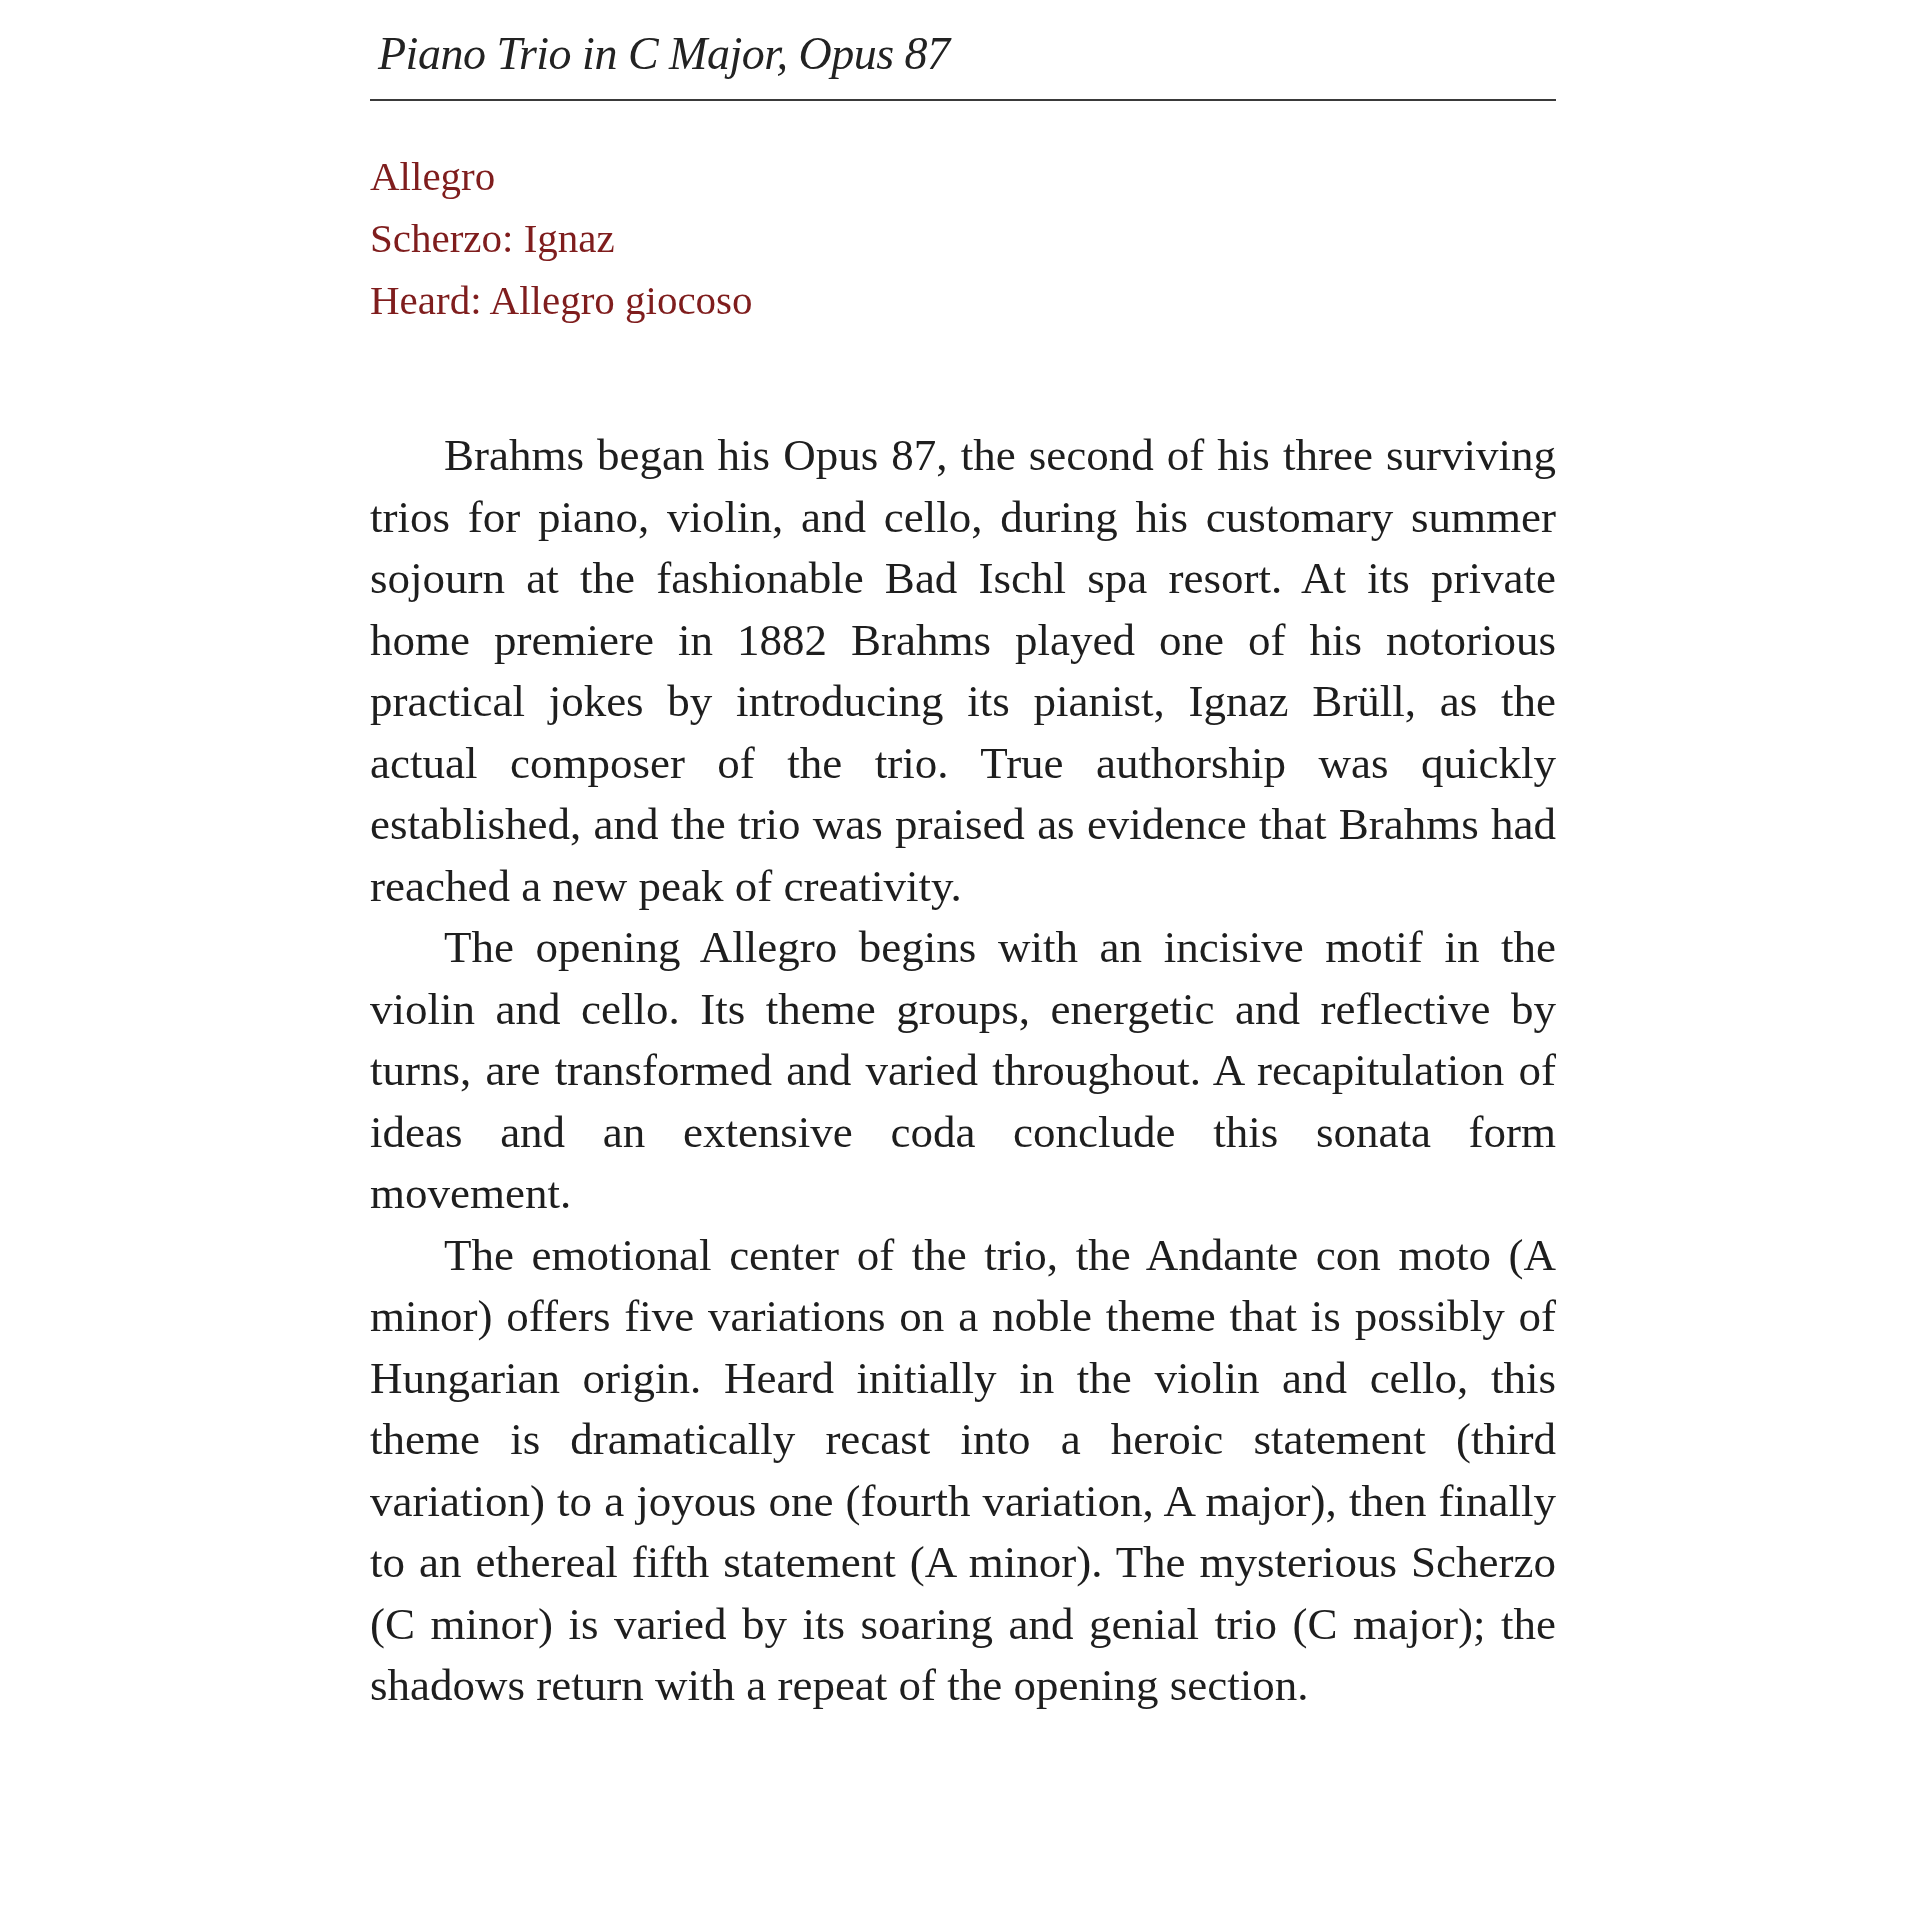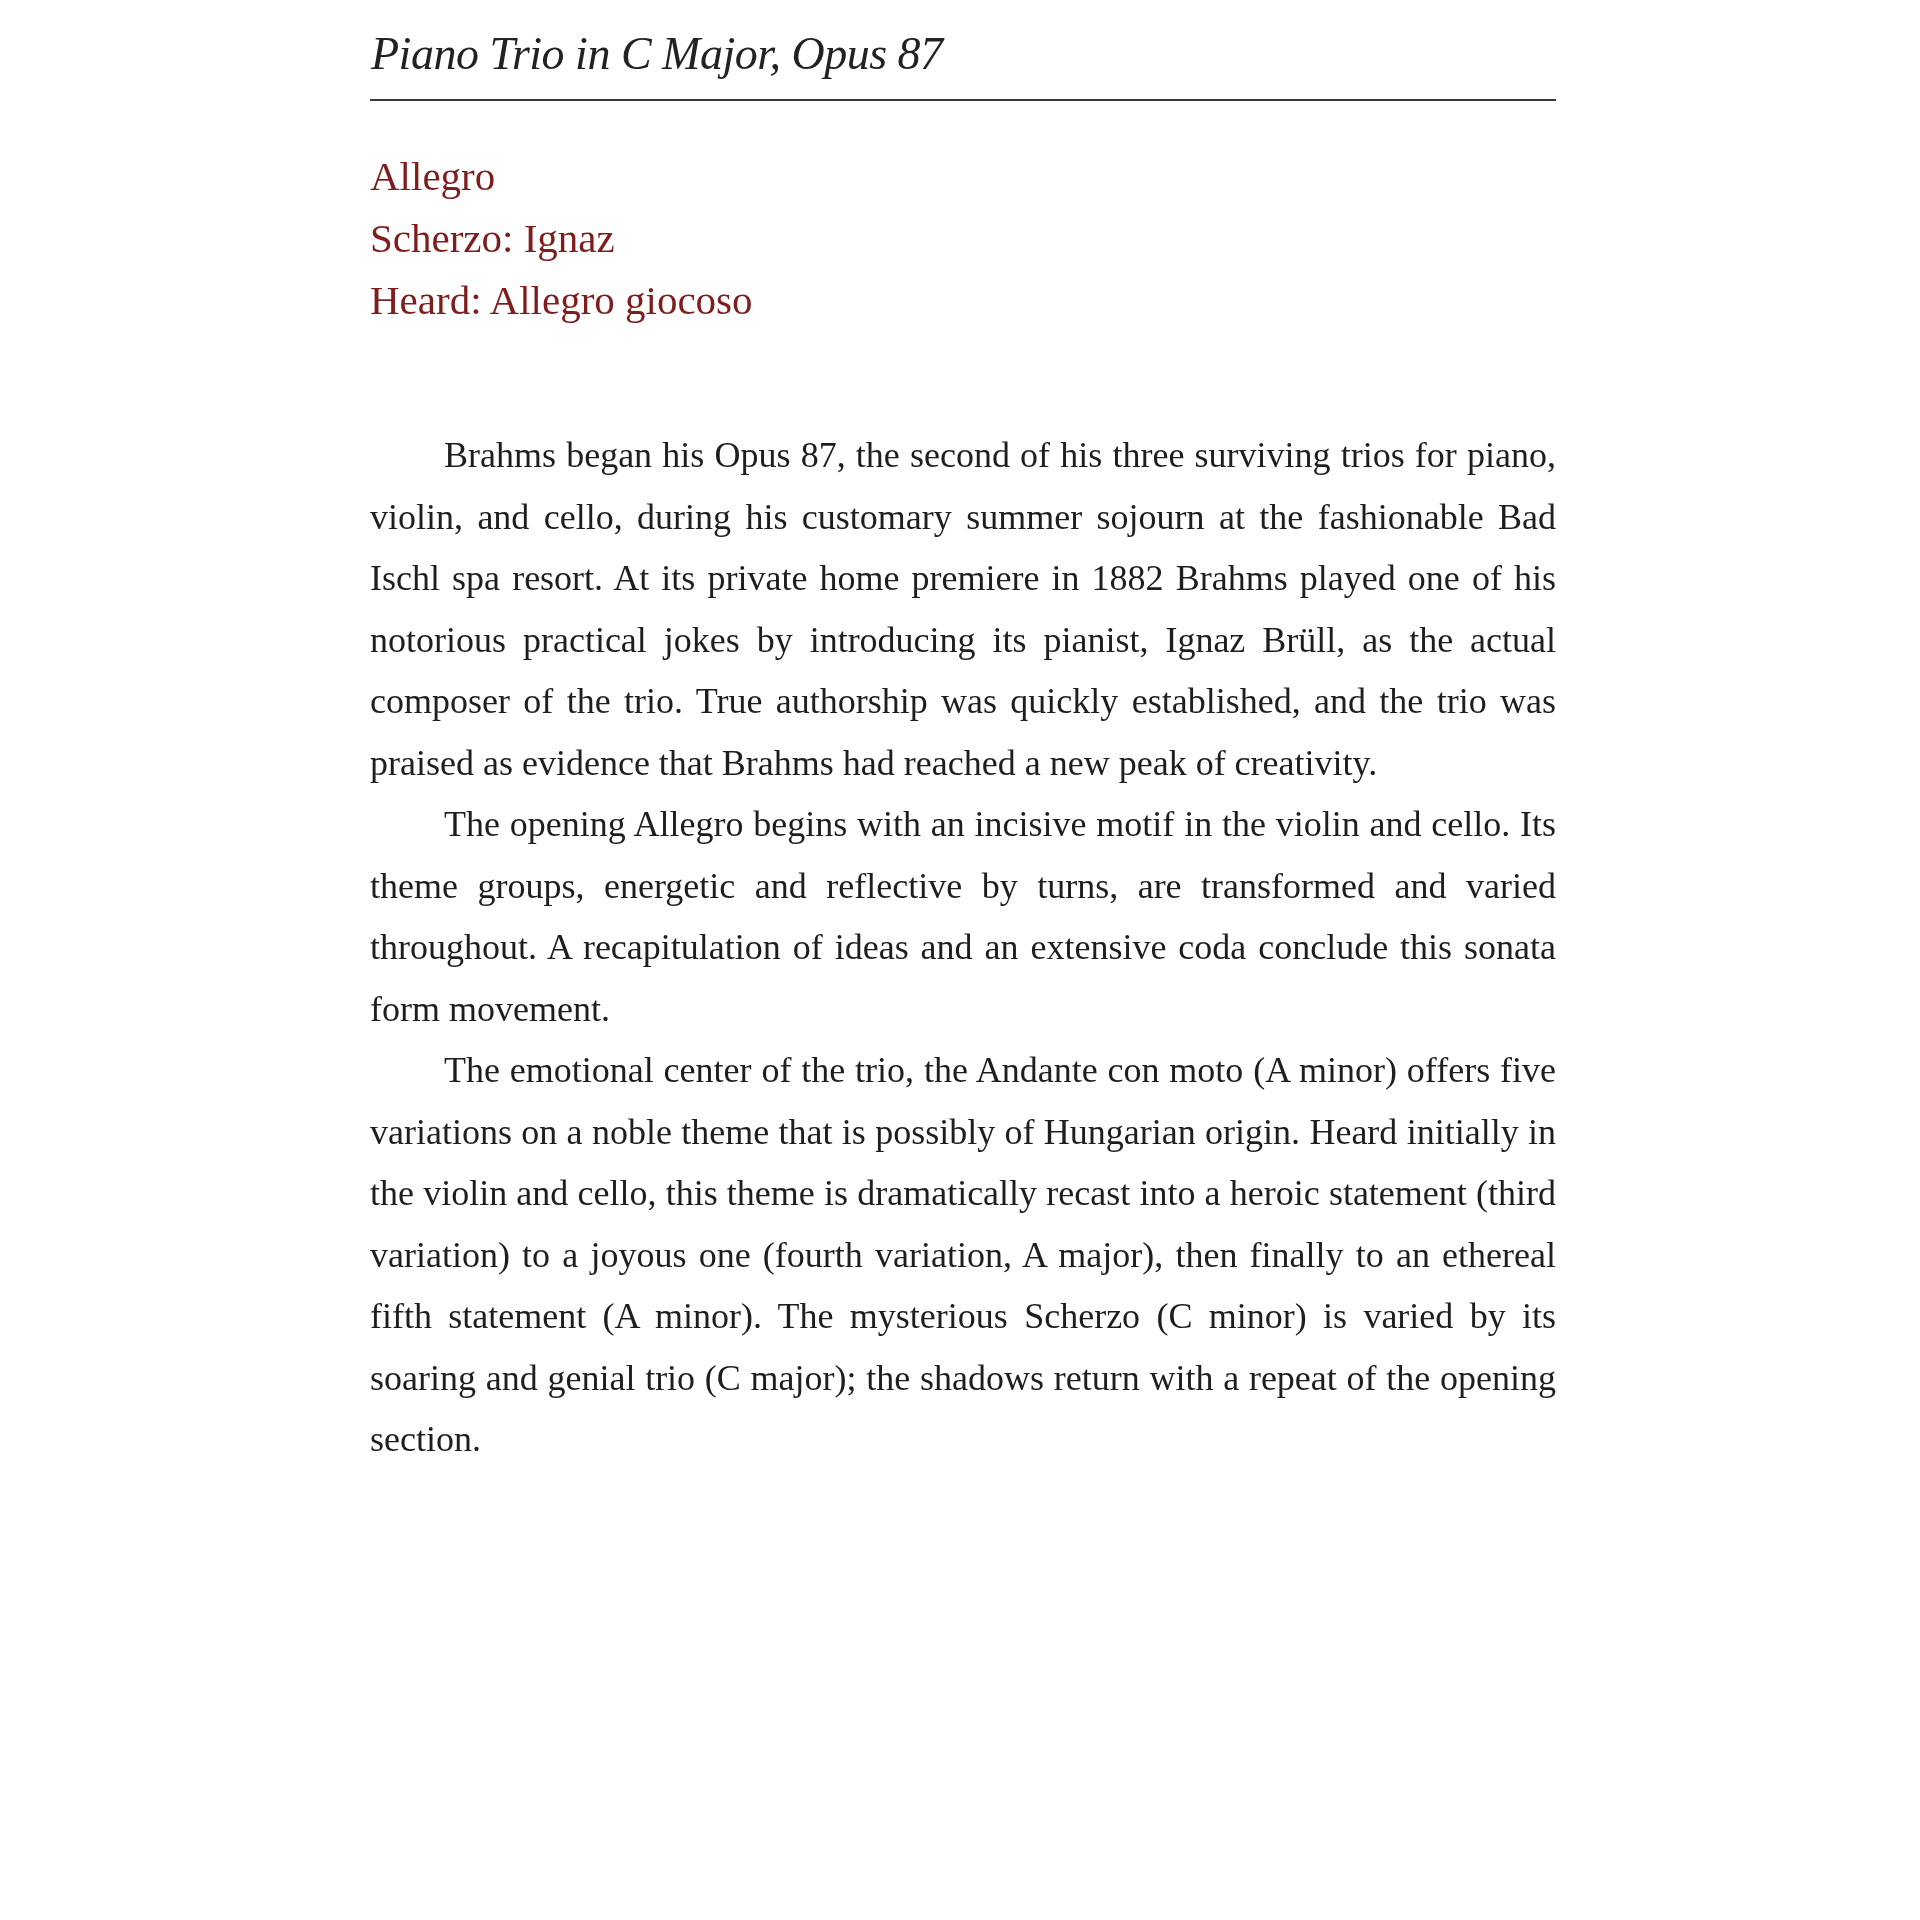--- a/index.html
+++ b/index.html
@@ -17,21 +17,21 @@
     }
     .page {
       position: absolute;
       left: 370px;
       top: 0;
       width: 1190px;
     }
     .running-head {
       position: absolute;
       top: 22px;
-      left: 1px;
+      left: 8px;
       font-style: italic;
       font-size: 46px;
       line-height: 64px;
       letter-spacing: -0.5px;
       color: #222;
       font-family: Liberation Serif, serif;
     }
     .rule {
       position: absolute;
       top: 99px;
@@ -54,21 +54,21 @@
     .movements li {
       margin: 0;
       padding: 0;
       white-space: nowrap;
     }
     .body-text {
       position: absolute;
       top: 425px;
       left: 0;
       width: 1186px;
-      font-size: 36px;
+      font-size: 45px;
       line-height: 61.5px;
       color: #1e1e1e;
     }
     .body-text p {
       margin: 0;
       text-indent: 74px;
       text-align: justify;
       hyphens: none;
     }
   </style>

